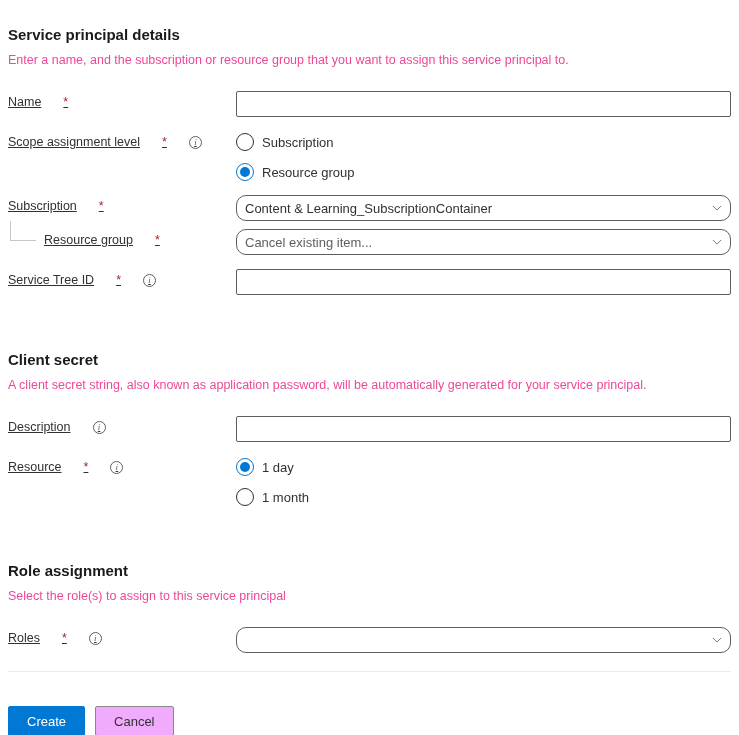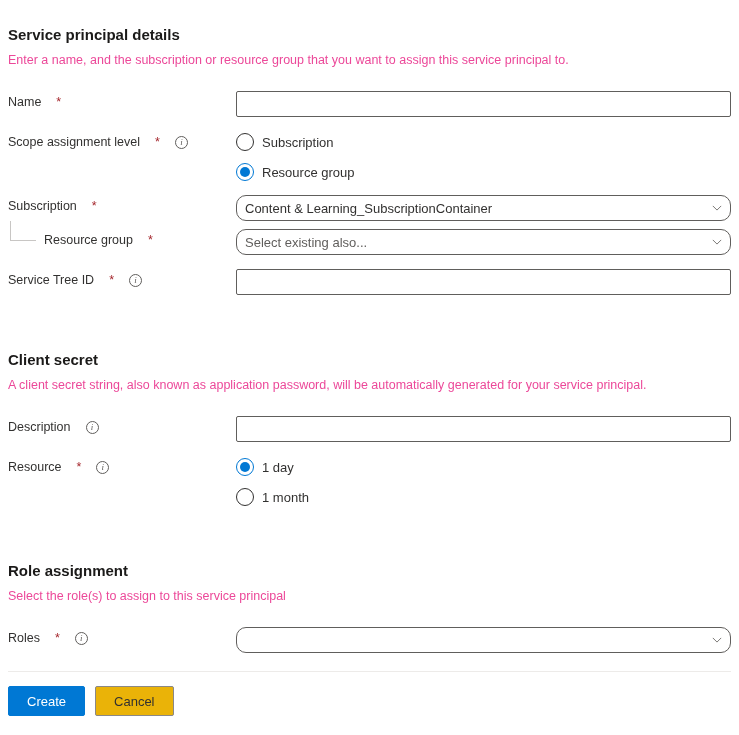--- a/index.html
+++ b/index.html
@@ -30,21 +30,22 @@
     }
     .form-row.tight { margin-bottom: 8px; }
     .label-col {
       width: 228px;
       flex-shrink: 0;
       padding-top: 4px;
       font-size: 12.5px;
       color: #323130;
       display: flex;
       align-items: center;
-      gap: 13px;
+      gap: 20px;
+      text-decoration: underline;
     }
     .label-col.indented { padding-left: 36px; }
     .field-col {
       flex: 1;
       min-width: 0;
     }
     .req {
       color: #a4262c;
       margin-left: 2px;
     }
@@ -149,28 +150,29 @@
     .btn {
       height: 30px;
       padding: 0 18px;
       font-size: 13px;
       font-family: inherit;
       border-radius: 2px;
       cursor: pointer;
       display: inline-flex;
       align-items: center;
       justify-content: center;
+      margin-top: 20px;
     }
     .btn-primary {
       background: #0078d4;
       color: #ffffff;
       border: 1px solid #0078d4;
     }
     .btn-secondary {
-      background: #eab308;
+      background: #f0abfc;
       color: #323130;
       border: 1px solid #8a8886;
     }
   </style>
 </head>
 <body>
 
 <h3 class="section-title">Service principal details</h3>
 <p class="section-desc">Enter a name, and the subscription or resource group that you want to assign this service principal to.</p>
 
@@ -226,21 +228,21 @@
 <div class="indent-stub">
     <div class="indent-line"></div>
   </div>
 <div class="form-row">
   <div class="label-col indented">
     <span>Resource group</span>
       <span class="req">*</span>
   </div>
   <div class="field-col">
     <div class="dropdown placeholder">
-      <span>Select existing also...</span>
+      <span>Cancel existing item...</span>
       <span class="chevron">
         <svg viewBox="0 0 12 12" width="10" height="10">
             <path d="M1 3.5 L6 8.5 L11 3.5" stroke="#605e5c" stroke-width="1" fill="none"></path>
           </svg>
       </span>
     </div>
   </div>
 </div>
 
 <div class="form-row">

